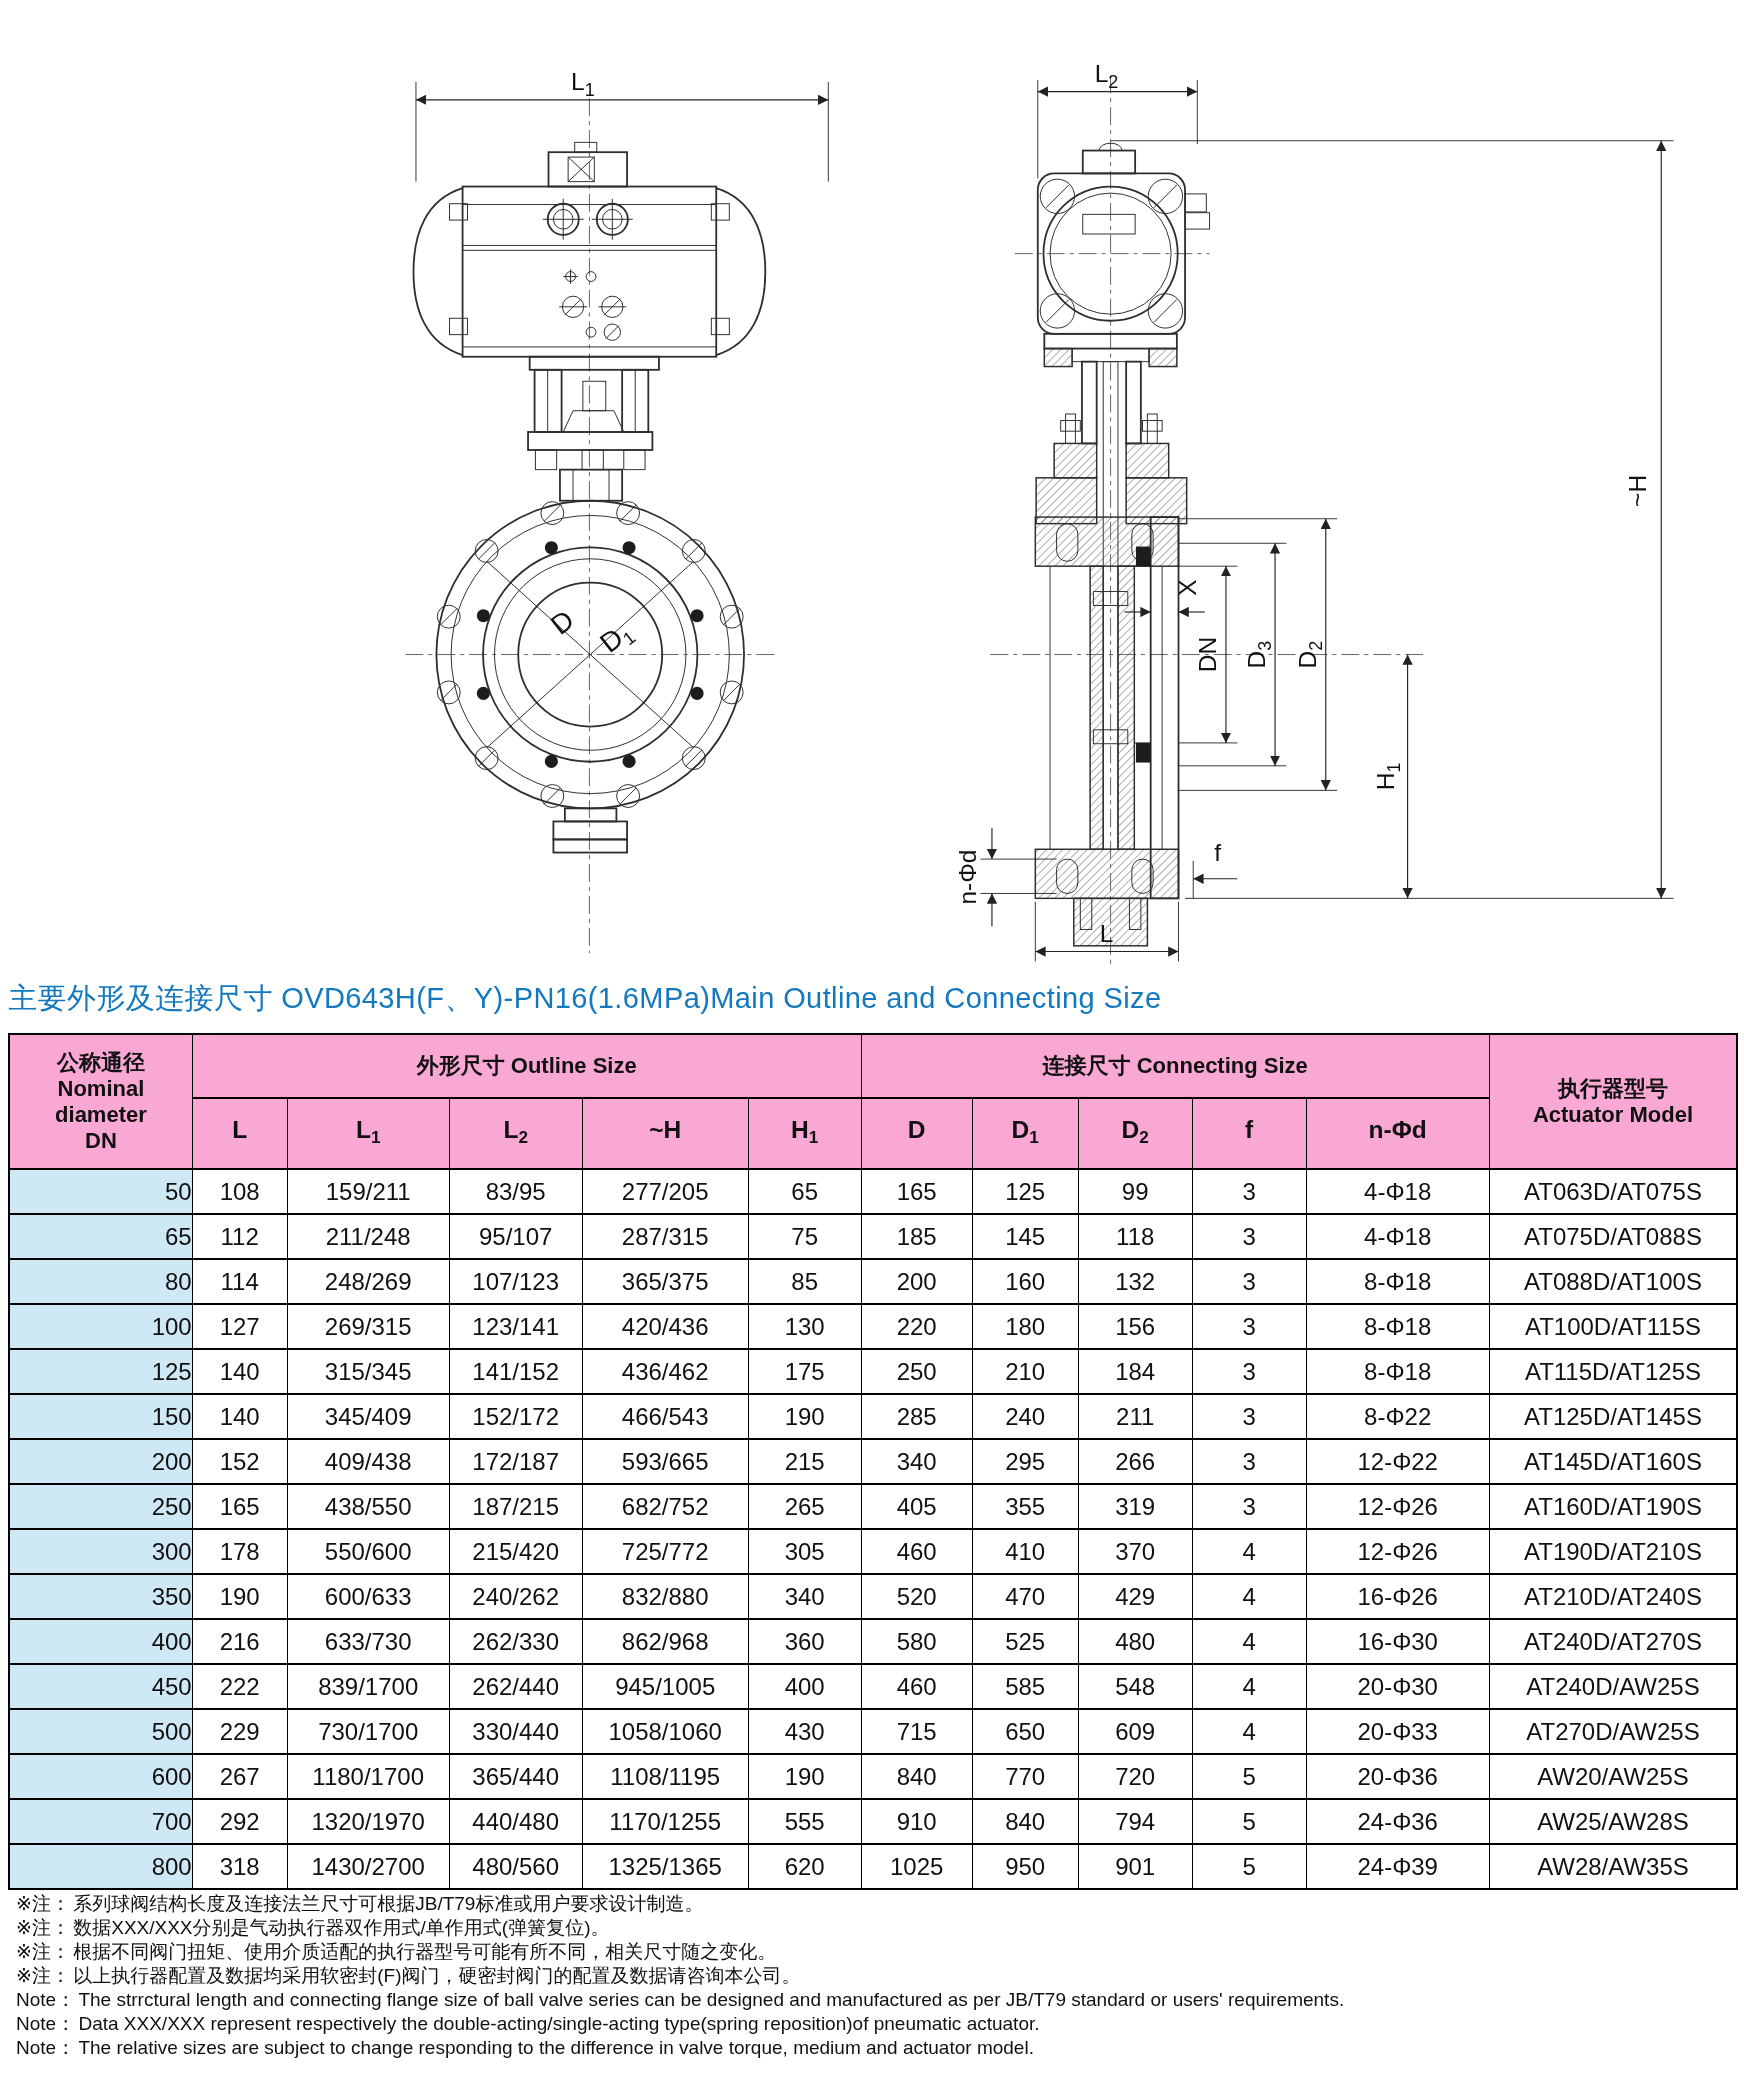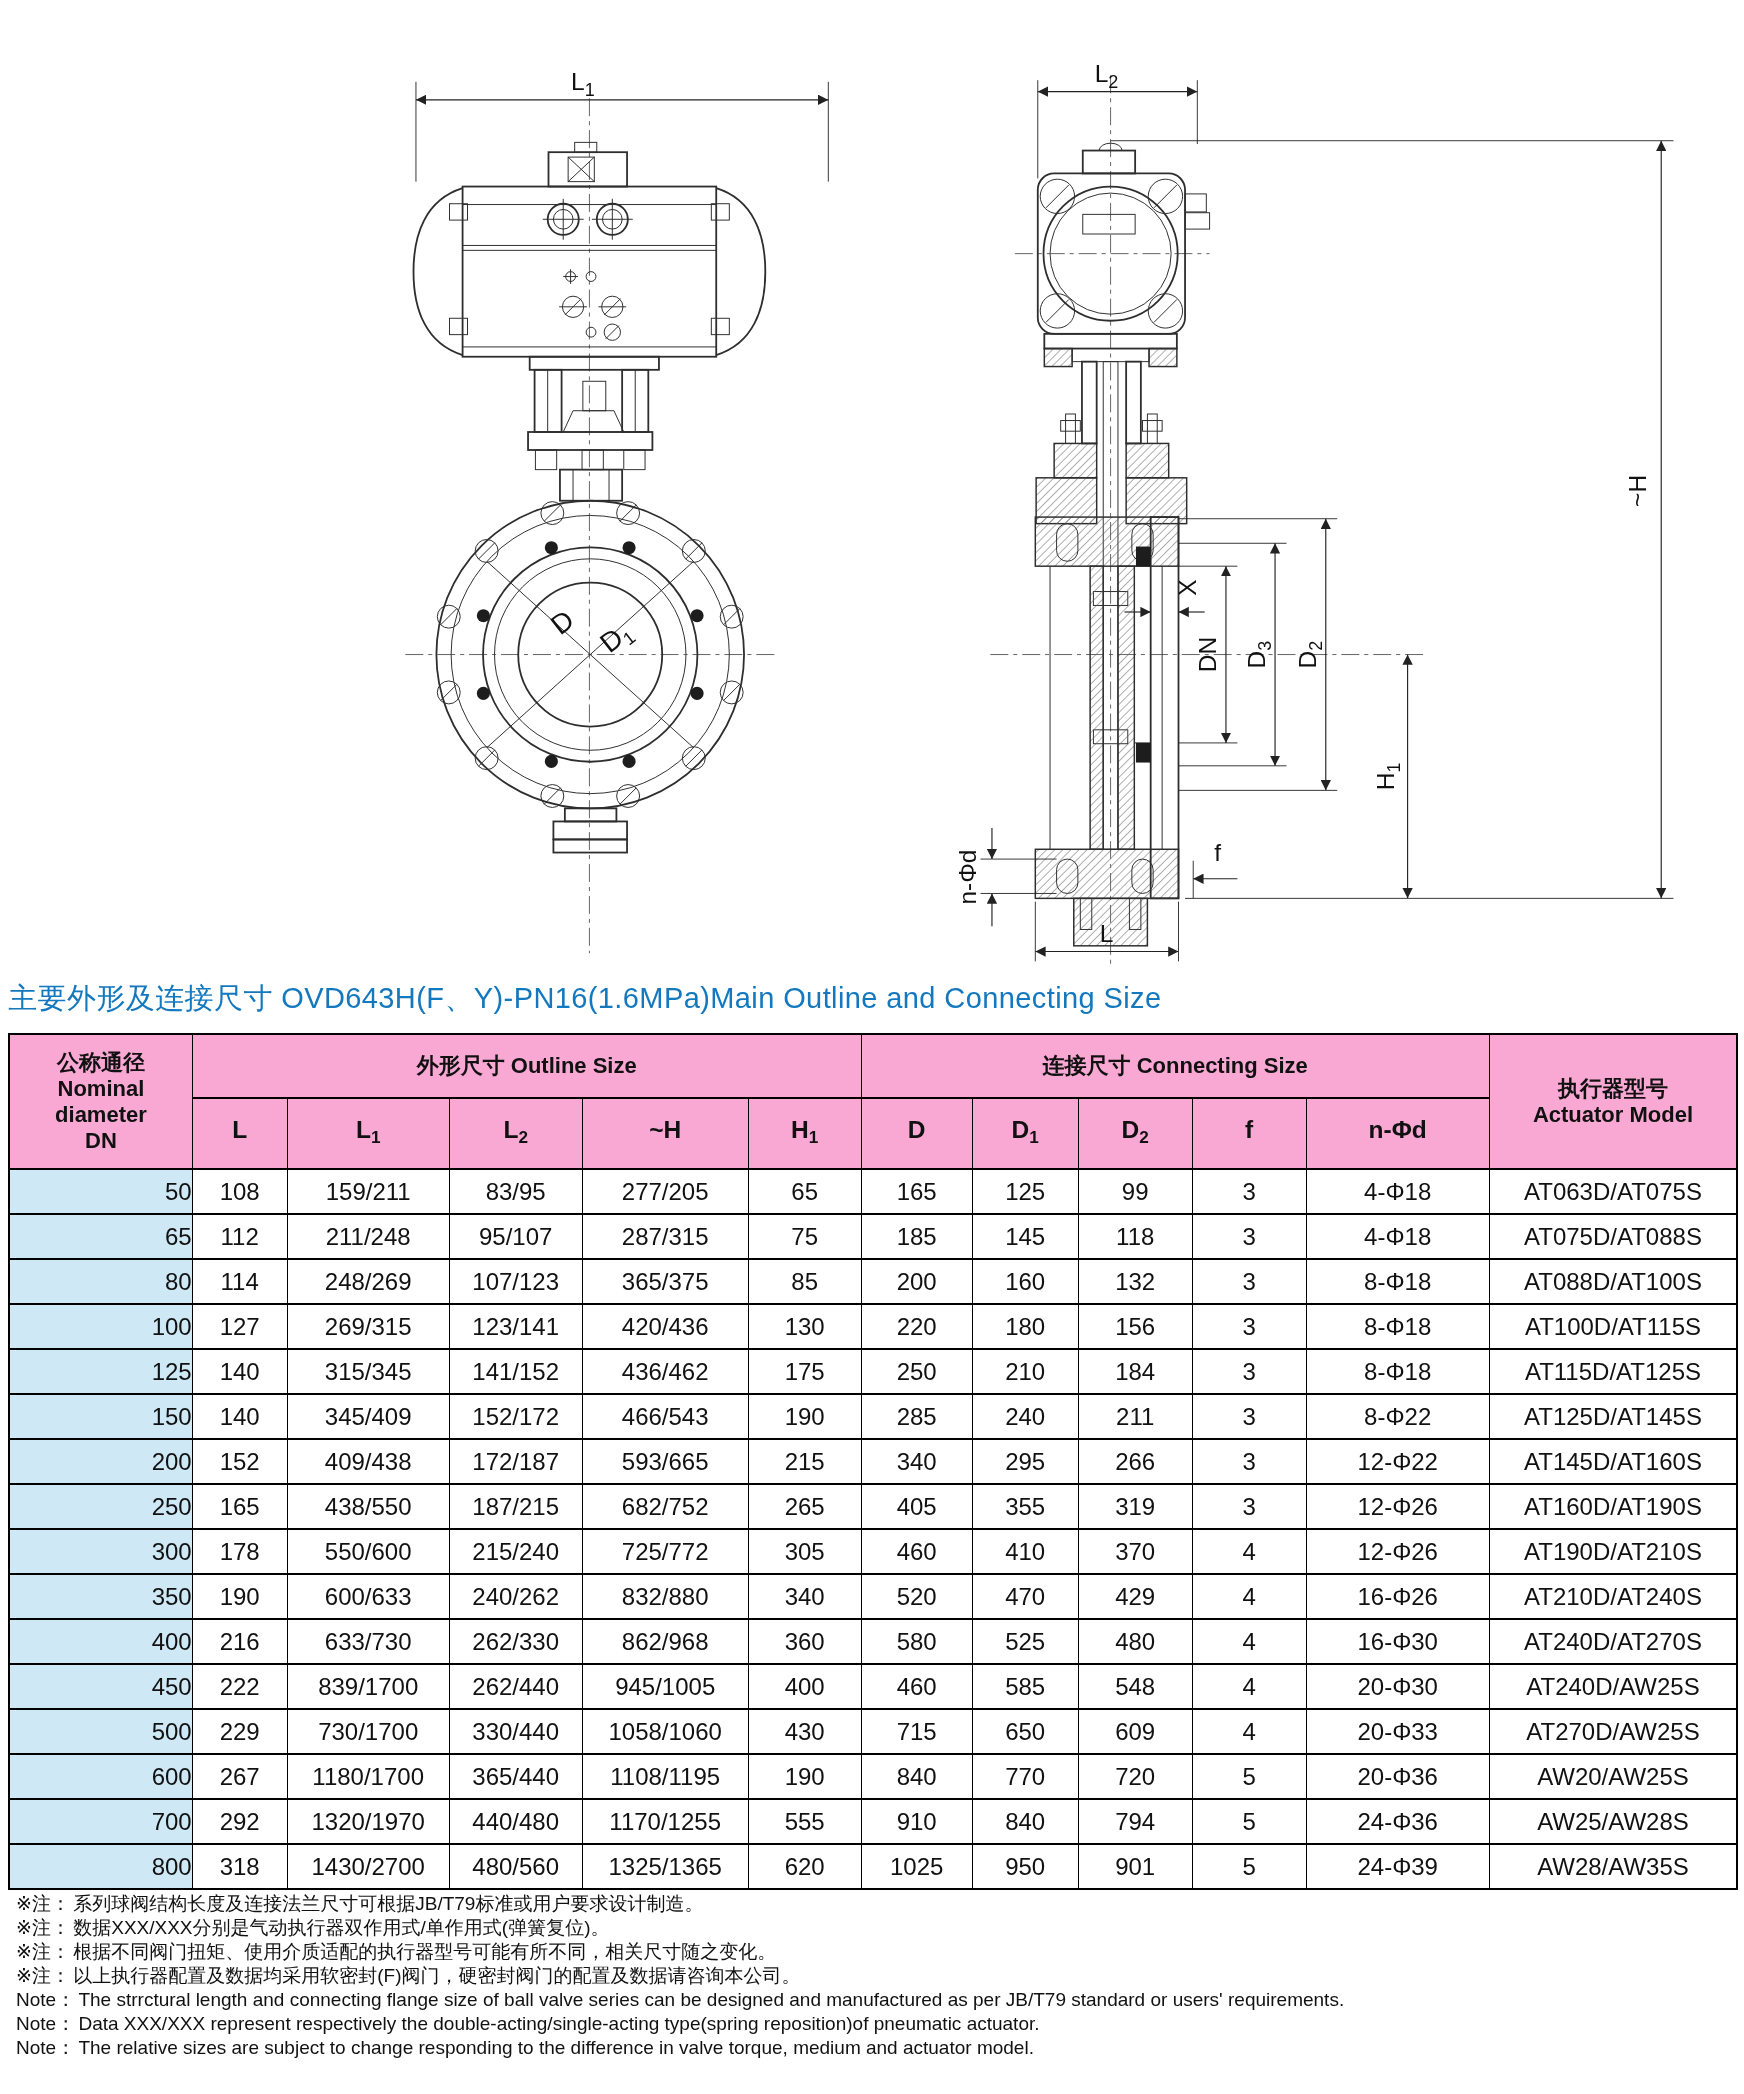--- a/index.html
+++ b/index.html
@@ -440,21 +440,21 @@
           <td>355</td>
           <td>319</td>
           <td>3</td>
           <td>12-Φ26</td>
           <td>AT160D/AT190S</td>
         </tr>
         <tr>
           <td class="dn-col">300</td>
           <td>178</td>
           <td>550/600</td>
-          <td>215/240</td>
+          <td>215/420</td>
           <td>725/772</td>
           <td>305</td>
           <td>460</td>
           <td>410</td>
           <td>370</td>
           <td>4</td>
           <td>12-Φ26</td>
           <td>AT190D/AT210S</td>
         </tr>
         <tr>

